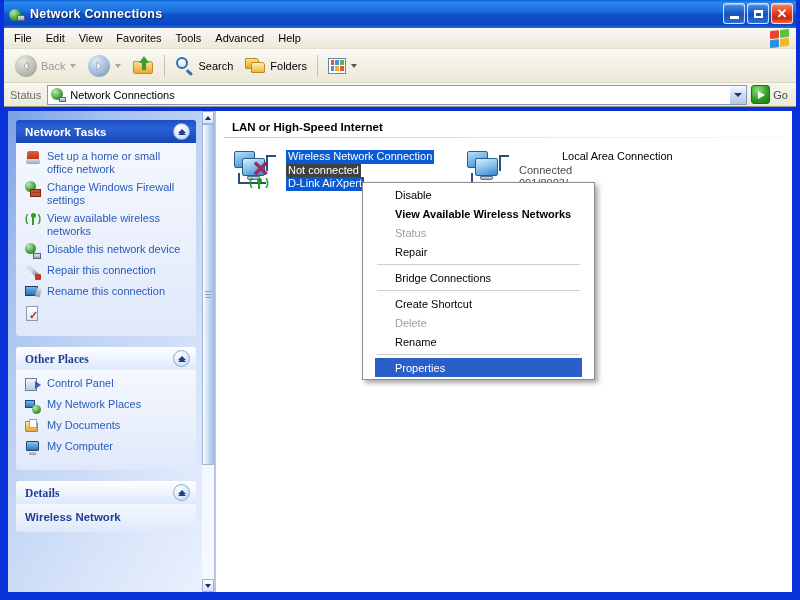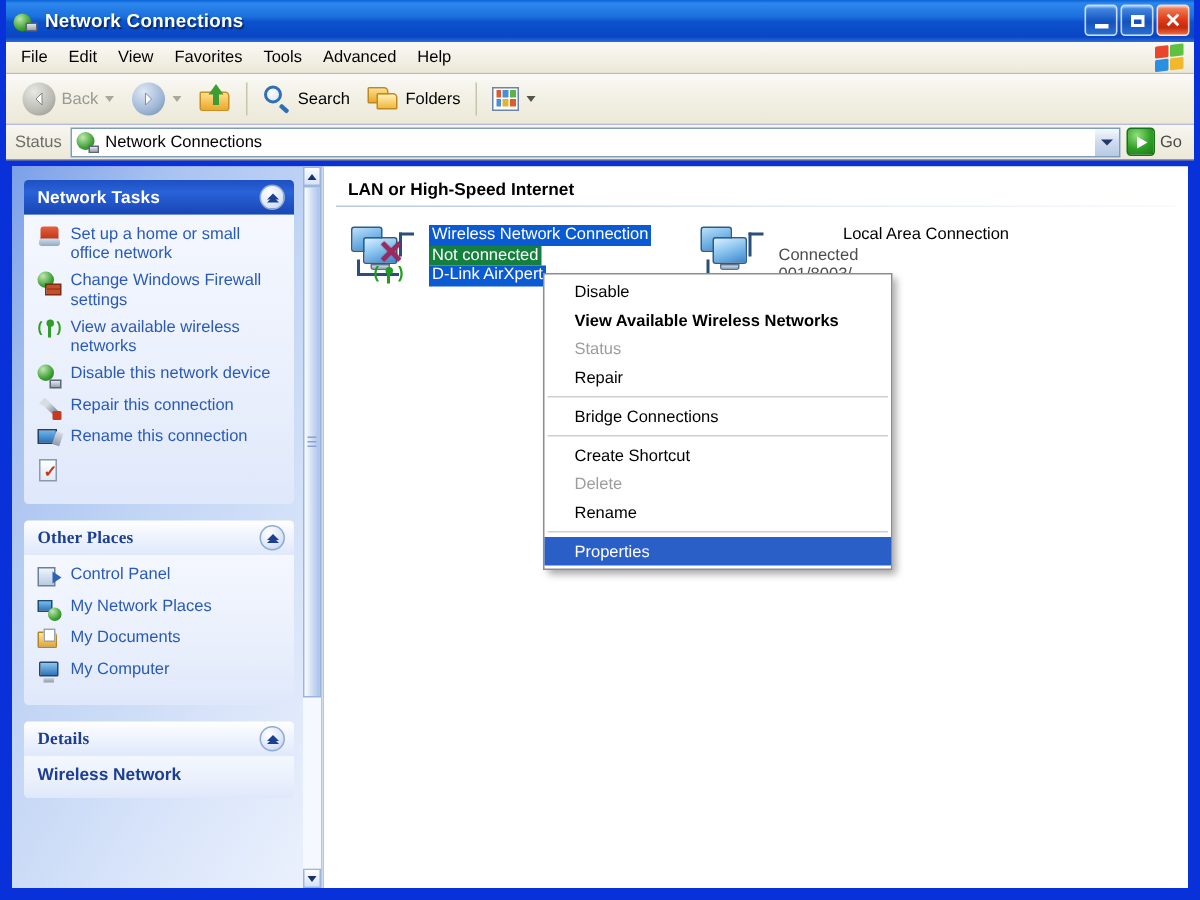--- a/index.html
+++ b/index.html
@@ -228,20 +228,21 @@
   }
   .go-ico .a { width:0;height:0;border-top:4.5px solid transparent;border-bottom:4.5px solid transparent;border-left:7px solid #fff; margin-left:2px;}
   .go-text { font-size:11px; color:#4a4a44; }
 
   
   .body-area {
     position: absolute; left: 4px; right: 4px;
     top: 111px; bottom: 4px;
     display: flex;
     background: #fff;
+    border-radius: 17px;
   }
 
   
   .sidebar {
     width: 194px; flex: none;
     background: linear-gradient(120deg,#7ba0e8 0%, #a8c2f0 22%, #c3d6f5 48%, #dbe6fa 78%, #eaf1fd 100%);
     padding: 9px 6px 0 8px;
     overflow: hidden;
     position: relative;
   }
@@ -395,21 +396,21 @@
   .conn-text { padding-top: 1px; }
   .conn-name { font-size: 11px; color: #000; line-height: 13.5px; padding-left: 43px; }
   .conn-status { font-size: 11px; color: #4c4c4c; line-height: 13.5px; }
   .conn-device { font-size: 11px; color: #4c4c4c; line-height: 13.5px; }
   .conn-item.selected .conn-name,
   .conn-item.selected .conn-status,
   .conn-item.selected .conn-device {
     background: #0a246a; color: #fff; display: inline-block; padding: 0 2px;
   }
   .conn-item.selected .conn-name { background:#0a5bd3; }
-  .conn-item.selected .conn-status { background:#15803d; }
+  .conn-item.selected .conn-status { background:#404040; }
   .conn-item.selected .conn-device { background:#0a5bd3; }
 
   .conn-ico { width: 49px; height: 42px; position: relative; flex: none; }
   .mon-back {
     position: absolute; left: 4px; top: 2px; width: 21px; height: 17px;
     background: linear-gradient(160deg,#bfe0f5 0%, #7ab9e8 45%, #3b85cc 100%);
     border: 1.5px solid #2b5c8f; border-radius: 2px;
   }
   .mon-front {
     position: absolute; left: 12px; top: 9px; width: 23px; height: 18px;
@@ -447,21 +448,21 @@
   .wifi-badge .lp { position:absolute; left:1px; top:0px; font-size:11px; color:#1f9e1a; font-weight:bold; line-height:11px; }
   .wifi-badge .rp { position:absolute; right:1px; top:0px; font-size:11px; color:#1f9e1a; font-weight:bold; line-height:11px; }
 
   
   .ctx-menu {
     position: absolute;
     left: 358px; top: 182px; width: 233px;
     background: #fff;
     border: 1px solid #8d8d8d;
     box-shadow: 3px 3px 5px rgba(0,0,0,.35);
-    padding: 2px 0;
+    padding: 2px 12px;
     z-index: 40;
   }
   .ctx-item {
     height: 19px; display: flex; align-items: center;
     padding-left: 20px; font-size: 11px; color: #000;
     cursor: default;
   }
   .ctx-item.bold { font-weight: bold; }
   .ctx-item.disabled { color: #9d9d9d; }
   .ctx-item.highlight { background: #2a5fc8; color: #fff; }

